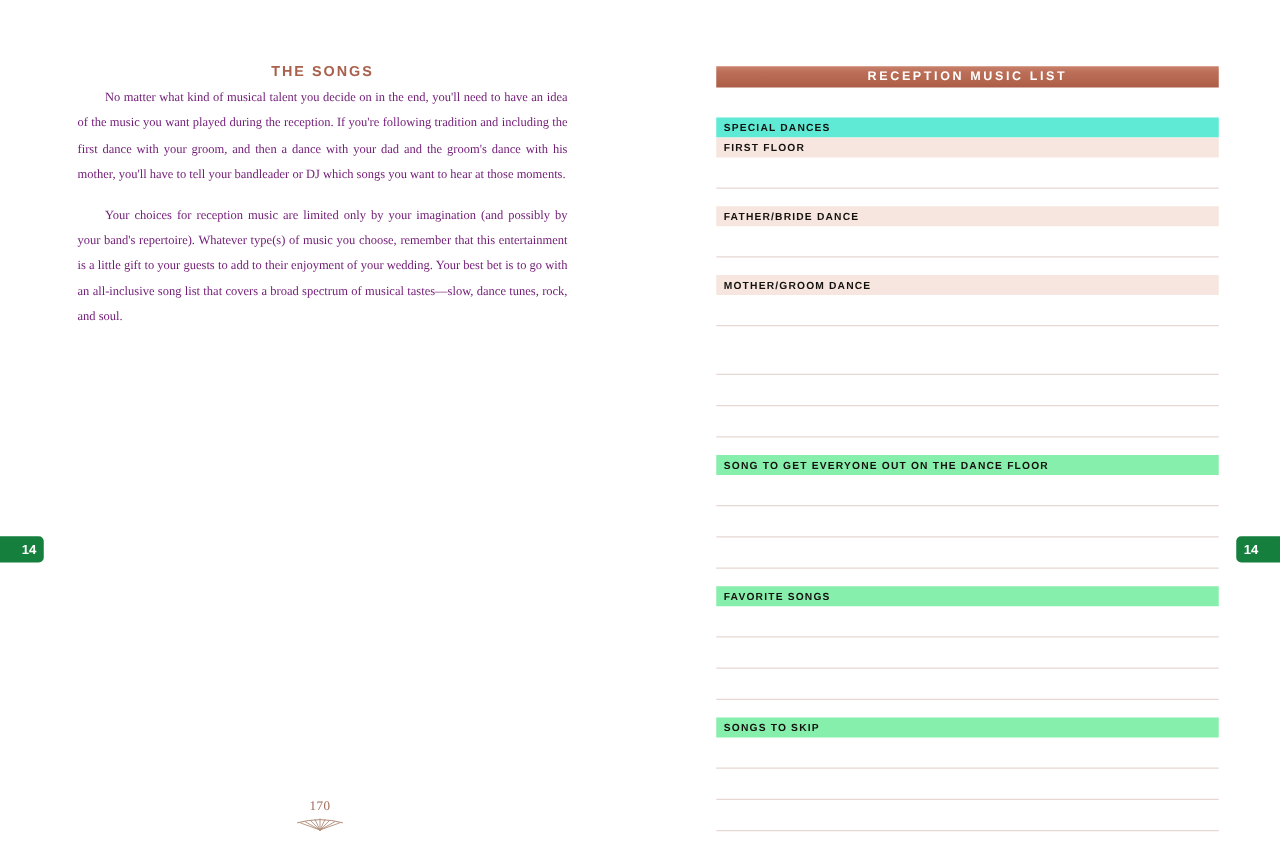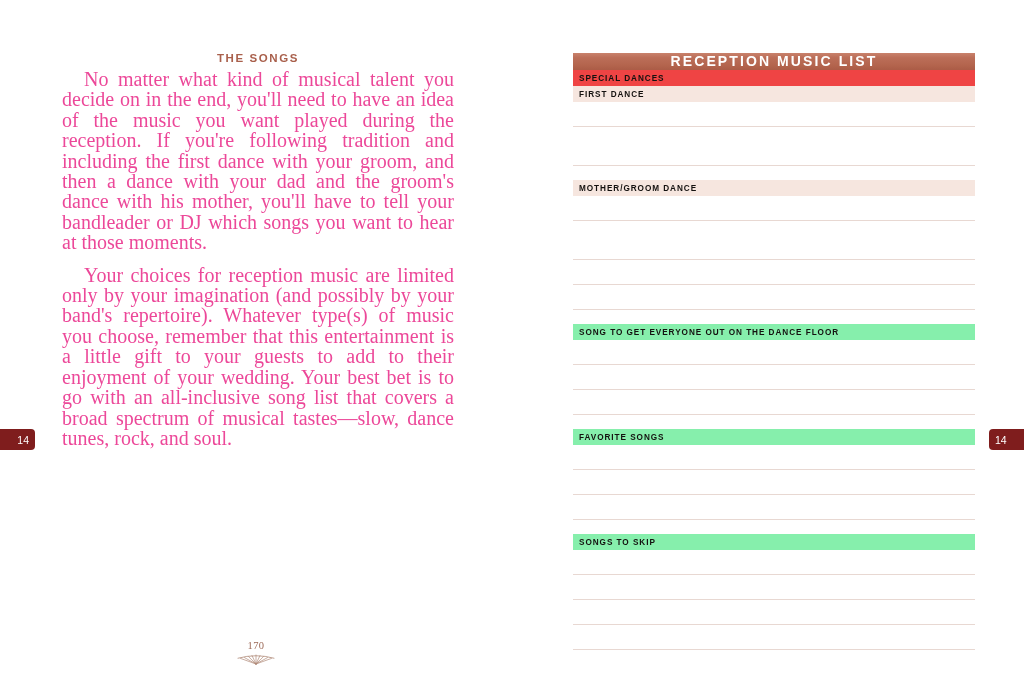--- a/index.html
+++ b/index.html
@@ -18,70 +18,70 @@
     text-align: center;
     font-family: "Liberation Sans", sans-serif;
     font-size: 11.5px;
     font-weight: 600;
     letter-spacing: 1.6px;
     color: #a9604c;
     margin-bottom: 5px;
   }
   .body-par {
     font-family: "Liberation Serif", serif;
-    font-size: 20px;
+    font-size: 10px;
     line-height: 20.4px;
-    color: #ec4899;
+    color: #701a75;
     text-align: justify;
     text-indent: 22px;
     hyphens: none;
   }
   .body-par + .body-par { margin-top: 12px; }
 
   
   .page-right { position: absolute; left: 512px; top: 0; width: 512px; height: 683px; }
   .form { position: absolute; left: 61px; top: 53px; width: 402px; }
 
   .form-title {
     height: 17px;
     background: linear-gradient(to bottom, #c9826c 0%, #bb6e58 28%, #b4654e 70%, #ab5c46 100%);
     color: #ffffff;
-    font-size: 14px;
+    font-size: 10px;
     font-weight: 600;
     letter-spacing: 2.1px;
     text-align: center;
     line-height: 17px;
   }
   .bar {
     height: 16px;
     display: flex;
     align-items: center;
     padding-left: 6px;
     font-size: 8.2px;
     font-weight: 700;
     letter-spacing: 0.95px;
     color: #14110f;
     white-space: nowrap;
   }
-  .bar.tone-1 { background: #ef4444; }  
+  .bar.tone-1 { background: #5eead4; margin-top: 24px; }  
   .bar.tone-2 { background: #f6e6df; }  
   .bar.tone-3 { background: #86efac; }  
 
   .rule { height: 1px; background: #e8d8d2; width: 100%; }
   .gap { width: 100%; }
 
   
   .tab {
     position: absolute;
     top: 429px;
     width: 35px; height: 21px;
-    background: #7f1d1d;
+    background: #15803d;
     color: #ffffff;
     font-size: 10.5px;
-    font-weight: 400;
+    font-weight: 700;
     display: flex; align-items: center; justify-content: center;
   }
   .tab-left  { left: 0px;  border-radius: 0 4px 4px 0; justify-content: flex-end; padding-right: 6px; }
   .tab-right { right: 0px; border-radius: 4px 0 0 4px; justify-content: flex-start; padding-left: 6px; }
 
   
   .footer { position: absolute; bottom: 18px; width: 120px; text-align: center; margin-top: 13px; }
   .footer-left  { left: 196px; }
   .folio {
     font-family: "Liberation Serif", serif;
@@ -127,25 +127,28 @@
   </div>
 
   <div class="page-right">
     <div class="form">
       <div class="form-title">RECEPTION MUSIC LIST</div>
       <div id="sections-host">
           <div class="bar tone-1">
             <span>SPECIAL DANCES</span>
           </div>
           <div class="bar tone-2">
-            <span>FIRST DANCE</span>
-          </div>
-          <div class="gap" style="height: 24px;"></div>
-          <div class="rule"></div>
-          <div class="gap" style="height: 14px;"></div>
+            <span>FIRST FLOOR</span>
+          </div>
+          <div class="gap" style="height: 24px;"></div>
+          <div class="rule"></div>
+          <div class="gap" style="height: 14px;"></div>
+          <div class="bar tone-2">
+            <span>FATHER/BRIDE DANCE</span>
+          </div>
           <div class="gap" style="height: 24px;"></div>
           <div class="rule"></div>
           <div class="gap" style="height: 14px;"></div>
           <div class="bar tone-2">
             <span>MOTHER/GROOM DANCE</span>
           </div>
           <div class="gap" style="height: 24px;"></div>
           <div class="rule"></div>
           <div class="gap" style="height: 14px;"></div>
           <div class="gap" style="height: 24px;"></div>

